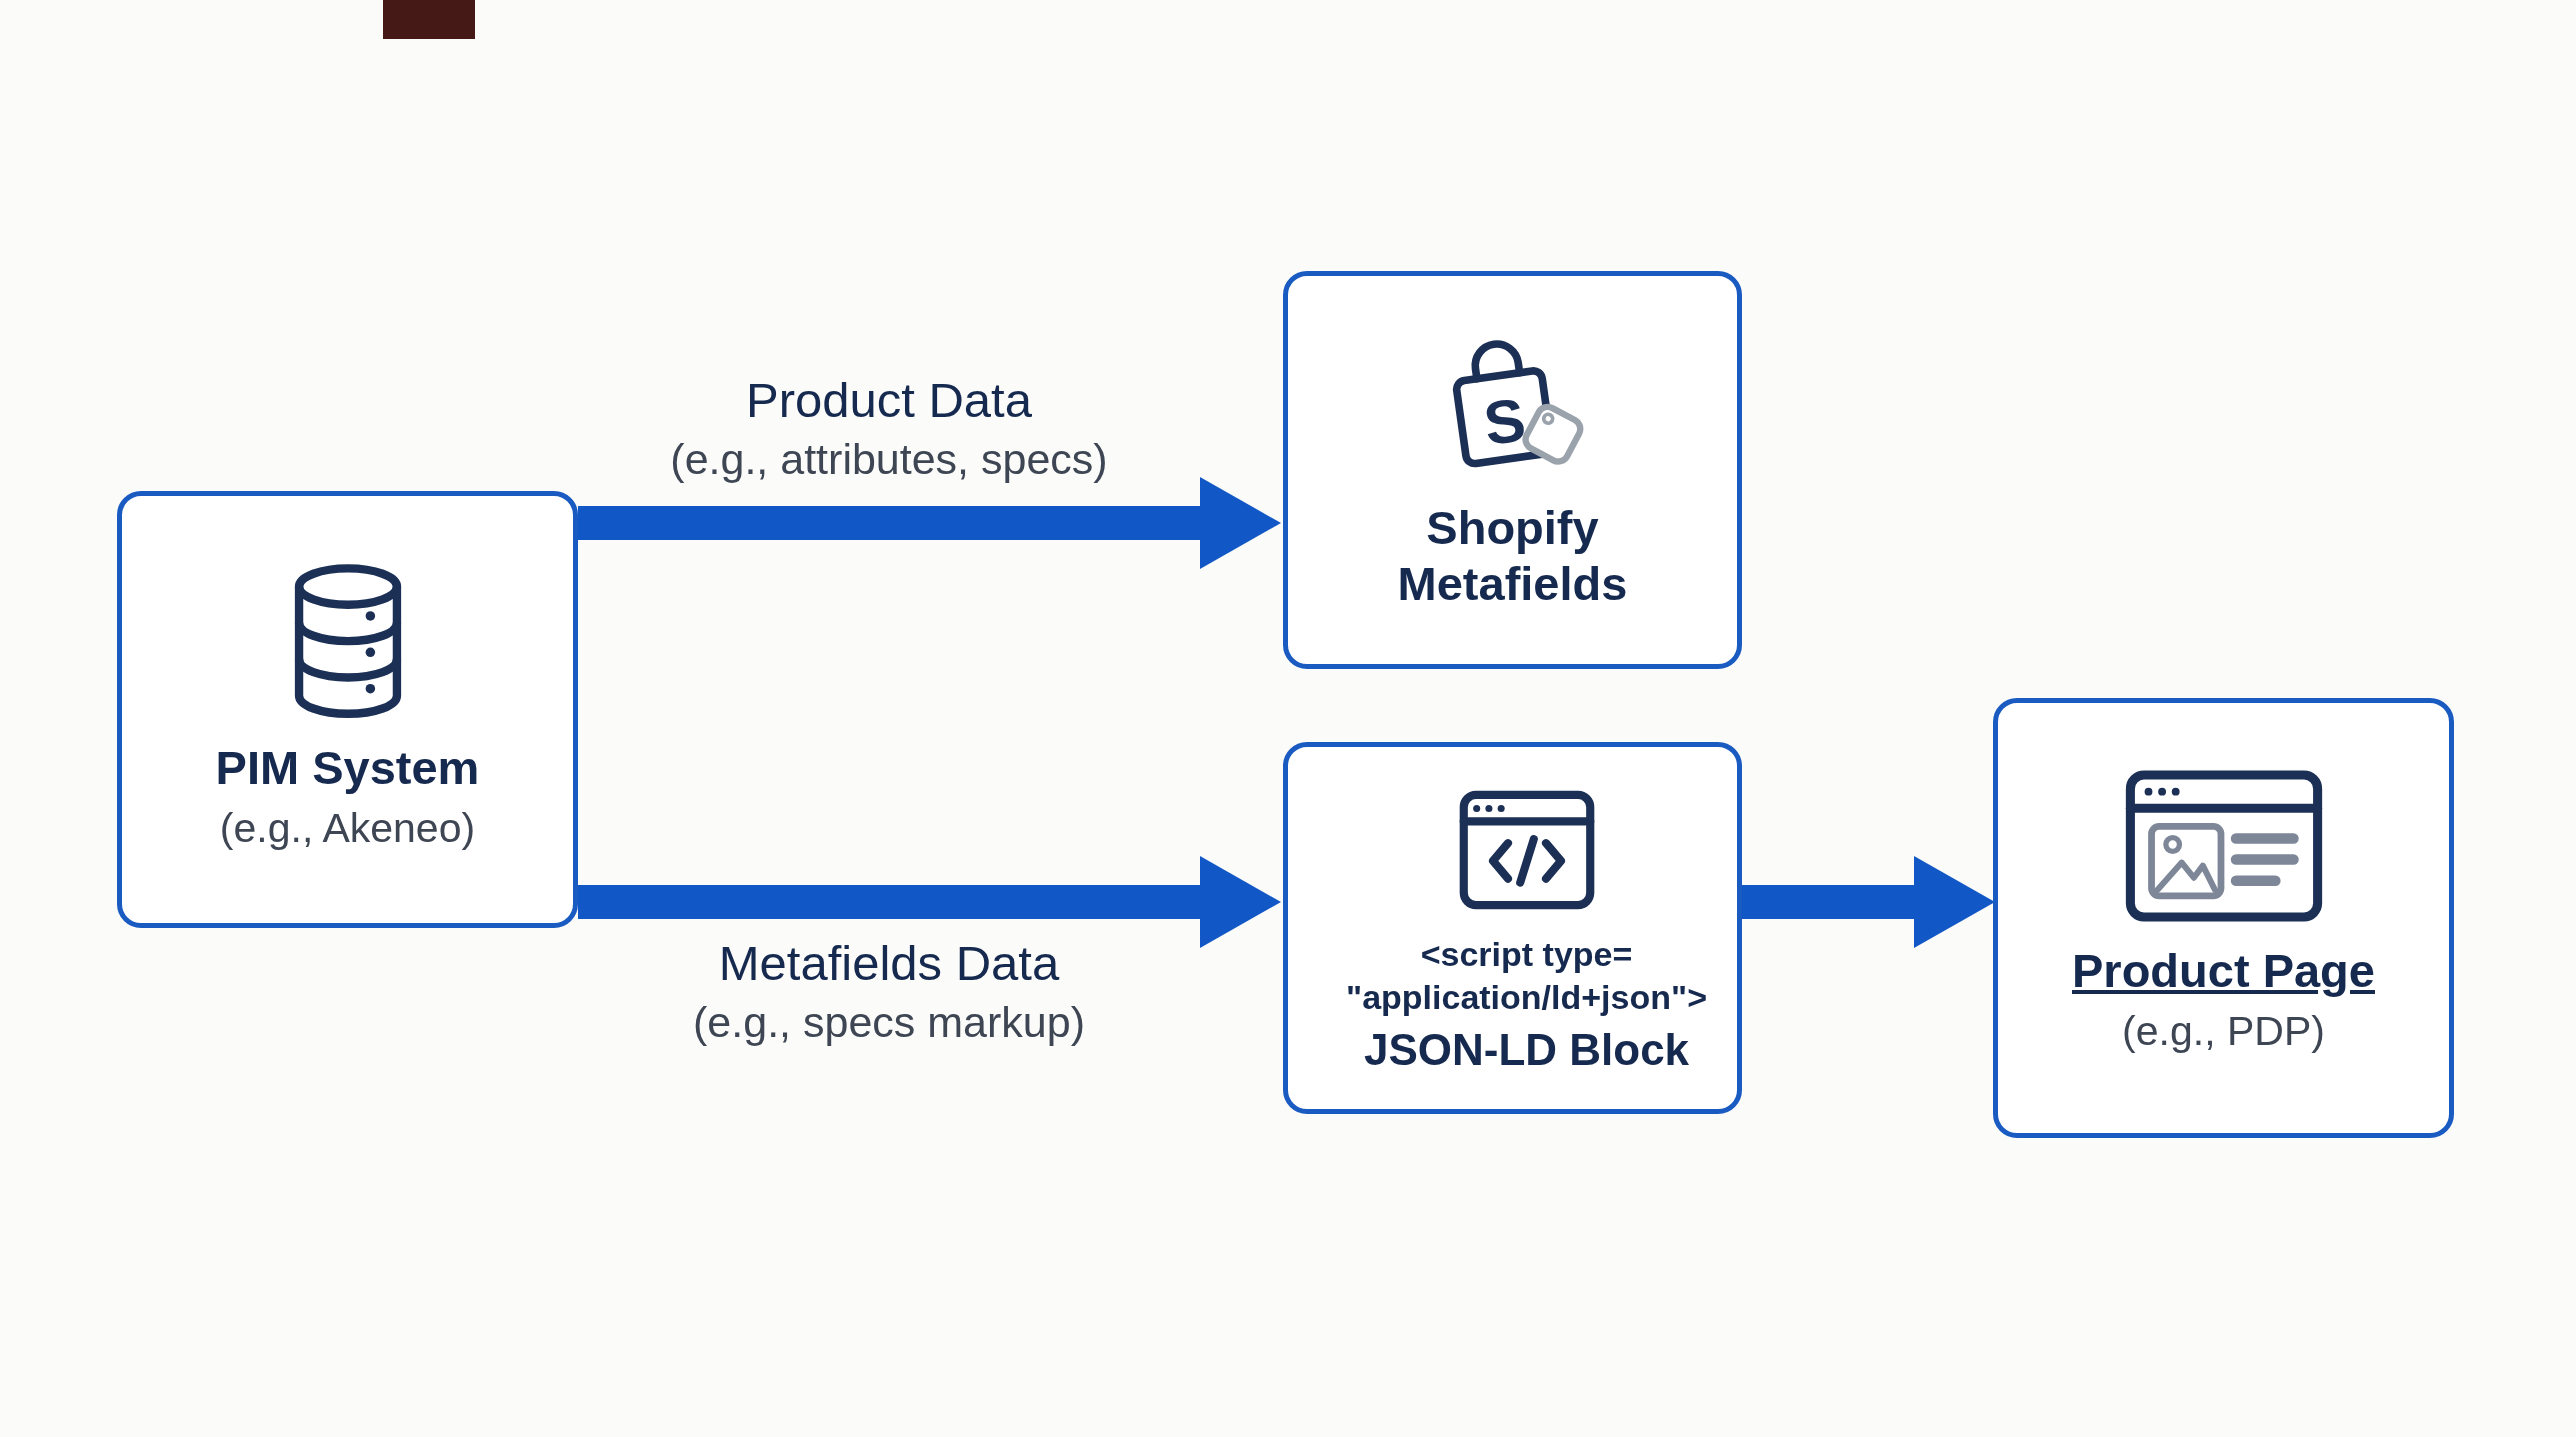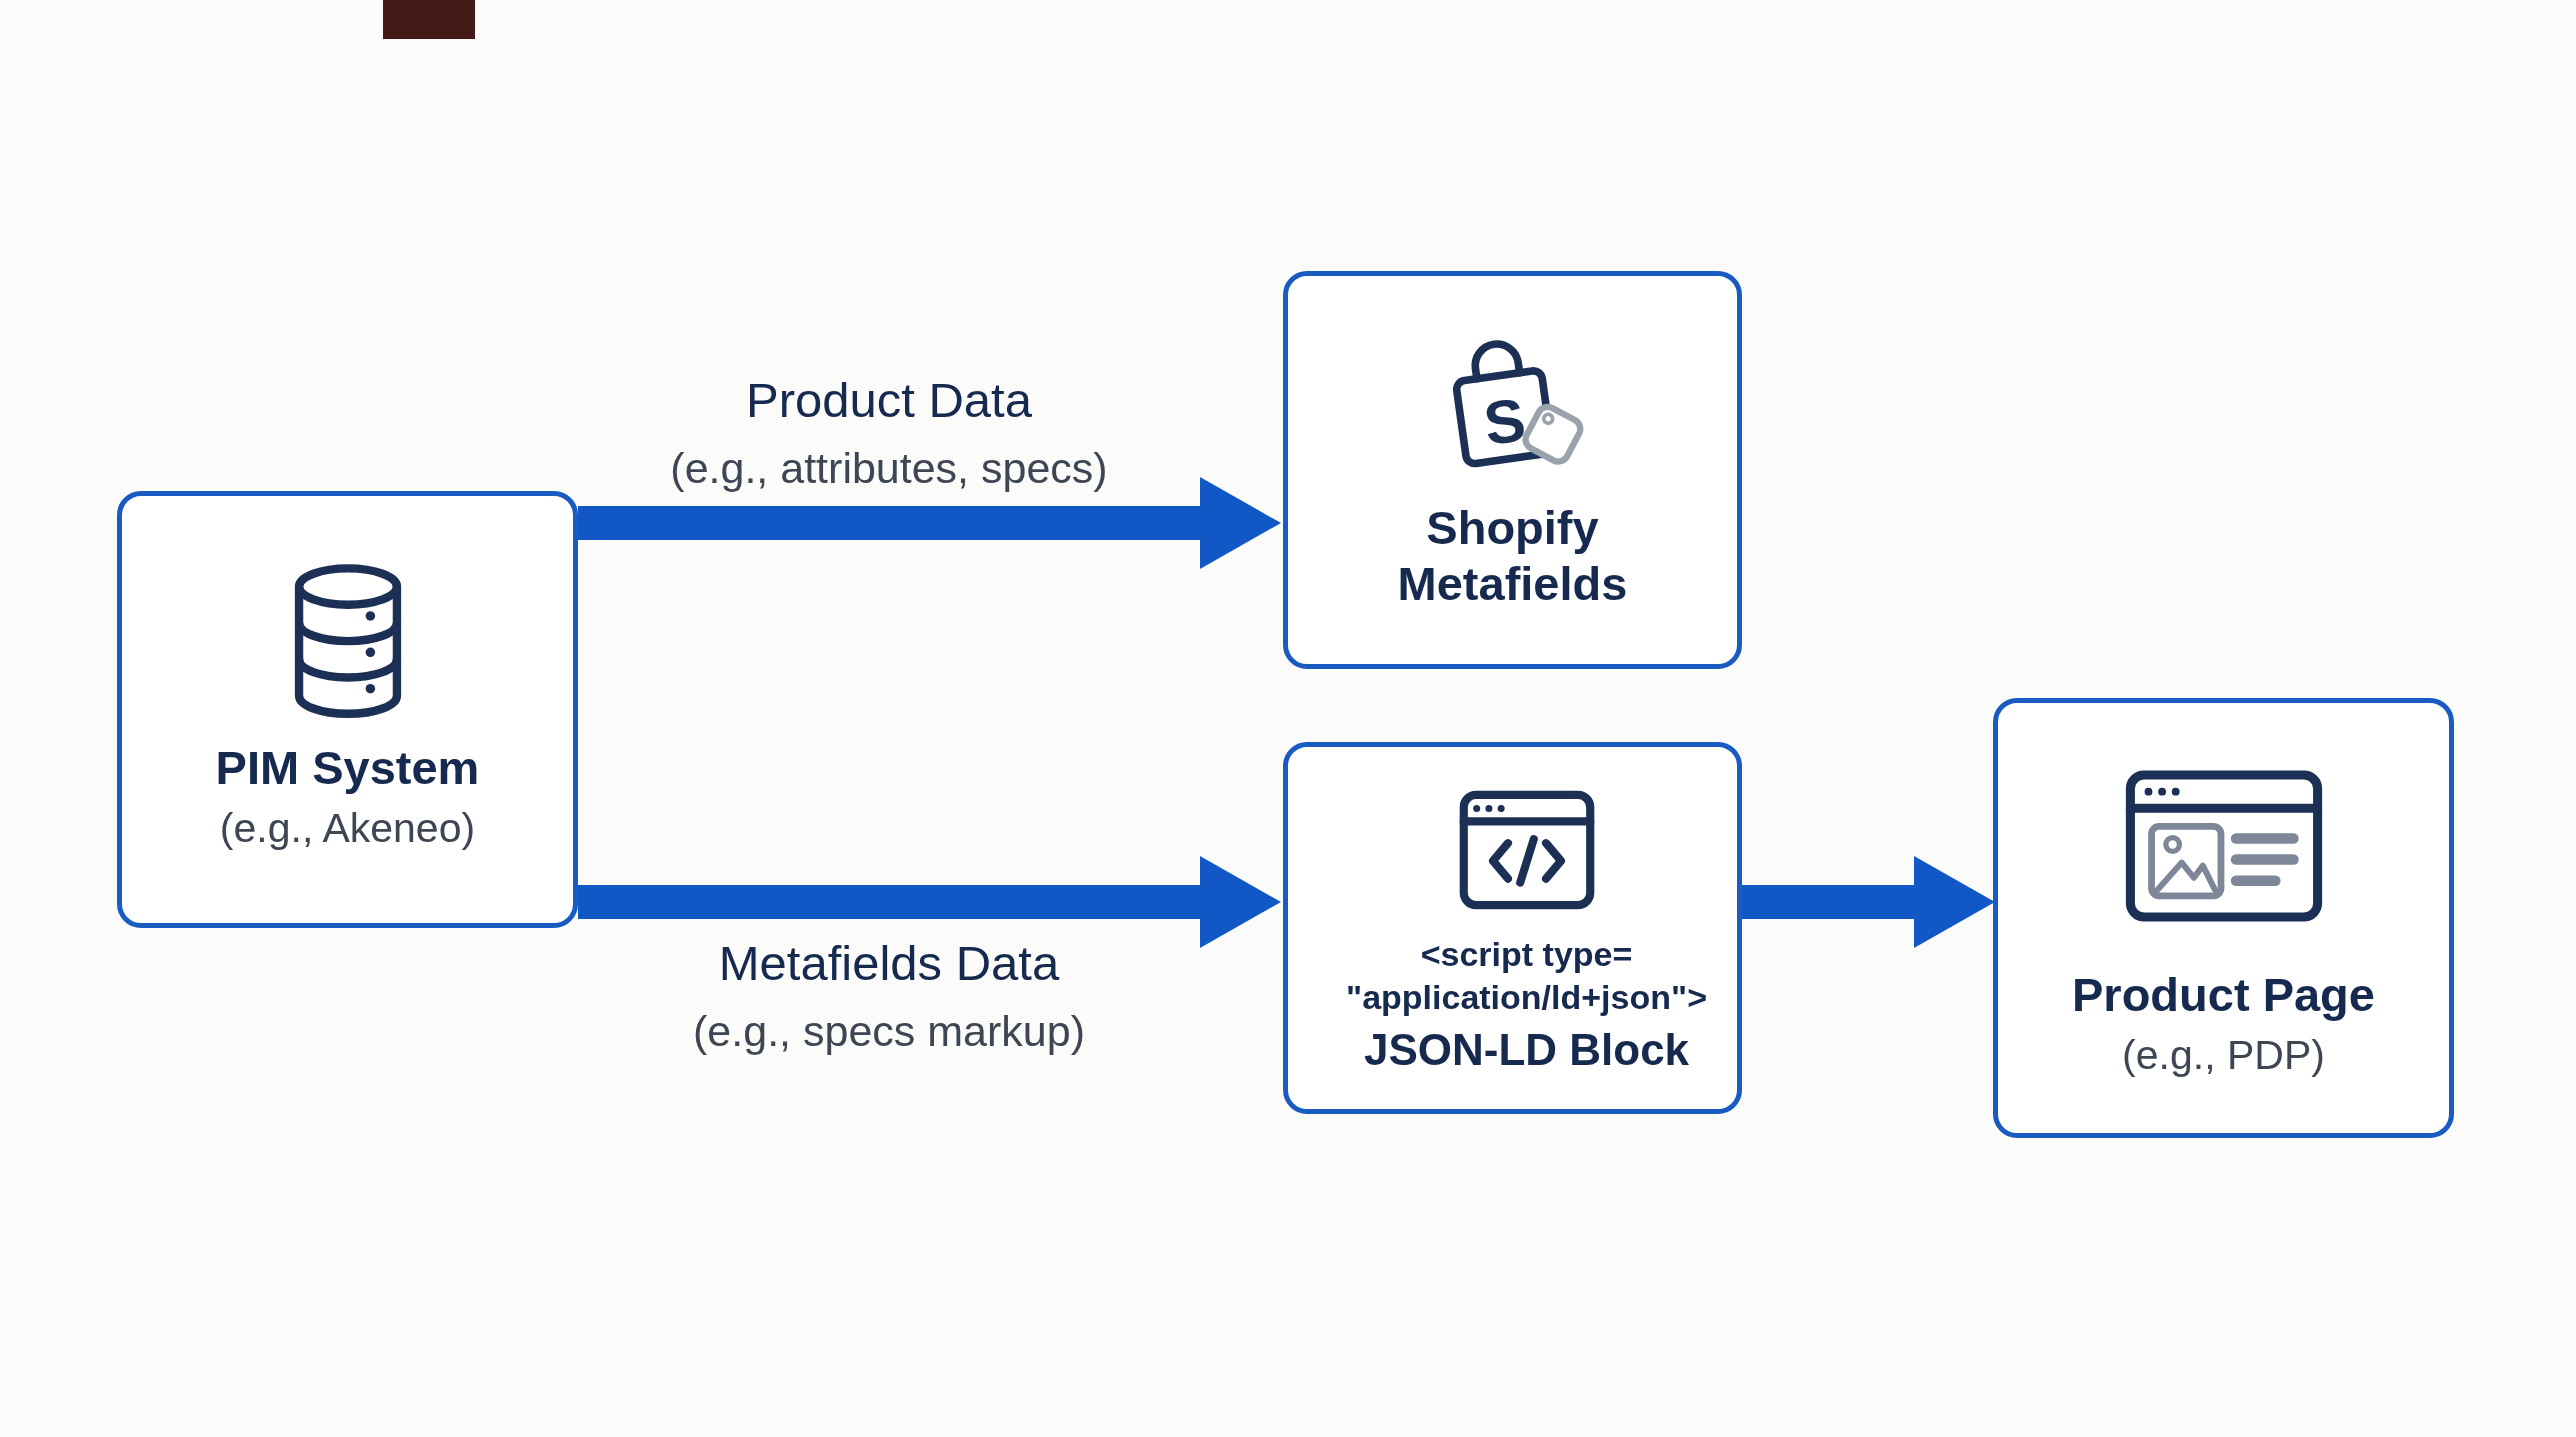--- a/index.html
+++ b/index.html
@@ -49,21 +49,21 @@
     font-size:44px; font-weight:bold; color:var(--navy, #16294e); margin-top:5.6px;
   }
 
   .icon-db      { width:140px; height:165px; margin-top:64px; }
   .icon-bag     { width:178px; height:165px; margin-top:41px; }
   .icon-code    { width:136px; height:120px; margin-top:43px; }
   .icon-browser { width:200px; height:154px; margin-top:66px; }
   .mt-title-pim     { margin-top:15px; }
   .mt-title-shopify { margin-top:18px; }
   .mt-lines-json    { margin-top:22.5px; }
-  .mt-title-product { margin-top:44px; }
+  .mt-title-product { margin-top:20px;text-decoration:underline; }
 
   svg { display:block; }
   .stroke-icon { stroke:var(--icon, #1c3056); fill:none; stroke-width:6; stroke-linecap:round; stroke-linejoin:round; }
   .fill-icon   { fill:var(--icon, #1c3056); }
   .stroke-detail { stroke:var(--icon-detail, #7e8798); fill:none; stroke-linecap:round; stroke-linejoin:round; }
   .stroke-tag  { stroke:var(--tag, #9aa2ac); }
 
   
   .shaft { position:absolute; height:34px; background:var(--accent, #1157c6); }
   .head  {
@@ -77,21 +77,21 @@
   .shaft-bottom { left:578px;  top:885px; width:625px; }
   .head-bottom  { left:1200px; top:856px; }
   .shaft-third  { left:1742px; top:885px; width:174px; }
   .head-third   { left:1914px; top:856px; }
 
   
   .edge-label { position:absolute; left:552px; width:674px; text-align:center; }
   .edge-label-top    { top:371px; }
   .edge-label-bottom { top:934px; }
   .edge-title { font-size:49px; font-weight:normal; color:var(--navy, #16294e); line-height:1.2; }
-  .edge-sub   { font-size:43px; color:var(--slate, #3e4654); margin-top:13px; line-height:1.2; }
+  .edge-sub   { font-size:43px; color:var(--slate, #3e4654); margin-top:4px; line-height:1.2; }
 </style>
 </head>
 <body>
 
 <div class="canvas">
 
   <div class="artifact"></div>
 
   <div class="shaft shaft-top"></div>
   <div class="head head-top"></div>

